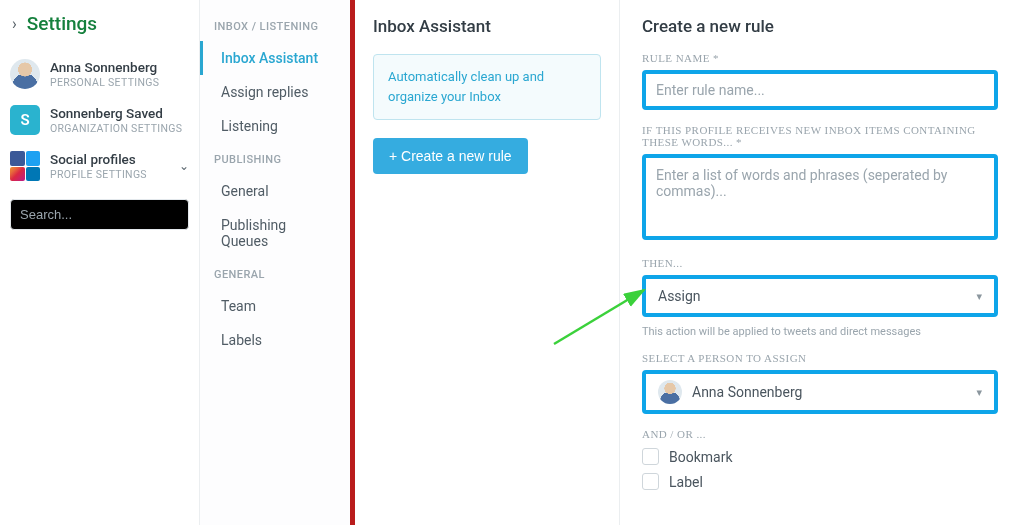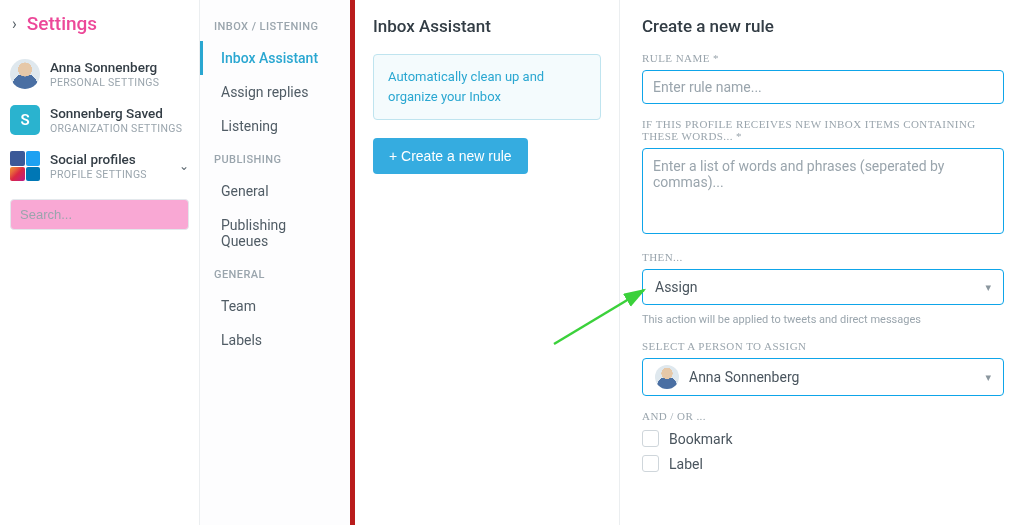--- a/index.html
+++ b/index.html
@@ -31,21 +31,21 @@
   }
   .settings-header .chevron {
     font-size: 16px;
     color: #555f66;
     margin-right: 10px;
     cursor: pointer;
   }
   .settings-header h1 {
     font-size: 19px;
     font-weight: 500;
-    color: #ec4899;
+    color: #15803d;
   }
   .side-row {
     display: flex;
     align-items: center;
     padding: 8px 10px;
     cursor: pointer;
     position: relative;
   }
   .side-row .avatar {
     width: 30px; height: 30px;
@@ -89,21 +89,21 @@
   .sb-li { background: #0077b5; }
 
   .search-wrap { padding: 10px 10px 0 10px; }
   .search-input {
     width: 100%;
     border: 1px solid #e3e8ec;
     border-radius: 4px;
     padding: 7px 9px;
     font-size: 13px;
     color: #5a6871;
-    background: #f9a8d4;
+    background: #000000;
   }
   .search-input::placeholder { color: #9aa5ad; }
 
   
   .col-nav {
     width: 155px;
     height: 100%;
     border-right: 5px solid #b91c1c;
     background: #fdfdfe;
     padding-top: 10px;
@@ -160,21 +160,21 @@
     border-radius: 4px;
     font-size: 14px;
     padding: 10px 16px;
     cursor: pointer;
   }
 
   
   .col-form {
     flex: 1;
     height: 100%;
-    padding: 16px 20px 0 22px;
+    padding: 16px 26px 0 22px;
     overflow: hidden;
     position: relative;
   }
   .form-title {
     font-size: 17px;
     font-weight: 500;
     color: #333d45;
     margin-bottom: 16px;
   }
   .field-label {
@@ -182,21 +182,21 @@
     font-weight: 500;
     letter-spacing: .04em;
     color: #9aa5ad;
     text-transform: uppercase;
     margin-bottom: 6px;
     font-family: Liberation Serif, serif;
   }
   .field-label.small { margin-top: 14px; }
   .text-input, .textarea, .dropdown {
     width: 100%;
-    border: 1px solid #0ea5e9;
+    border: 4px solid #0ea5e9;
     border-radius: 4px;
     font-size: 14px;
     color: #4a555e;
     background: #fff;
     font-family: inherit;
   }
   .text-input { padding: 8px 10px; margin-bottom: 14px; }
   .textarea { padding: 9px 10px; height: 86px; resize: none; margin-bottom: 14px; }
   .text-input::placeholder, .textarea::placeholder { color: #9aa5ad; }
   .dropdown {

